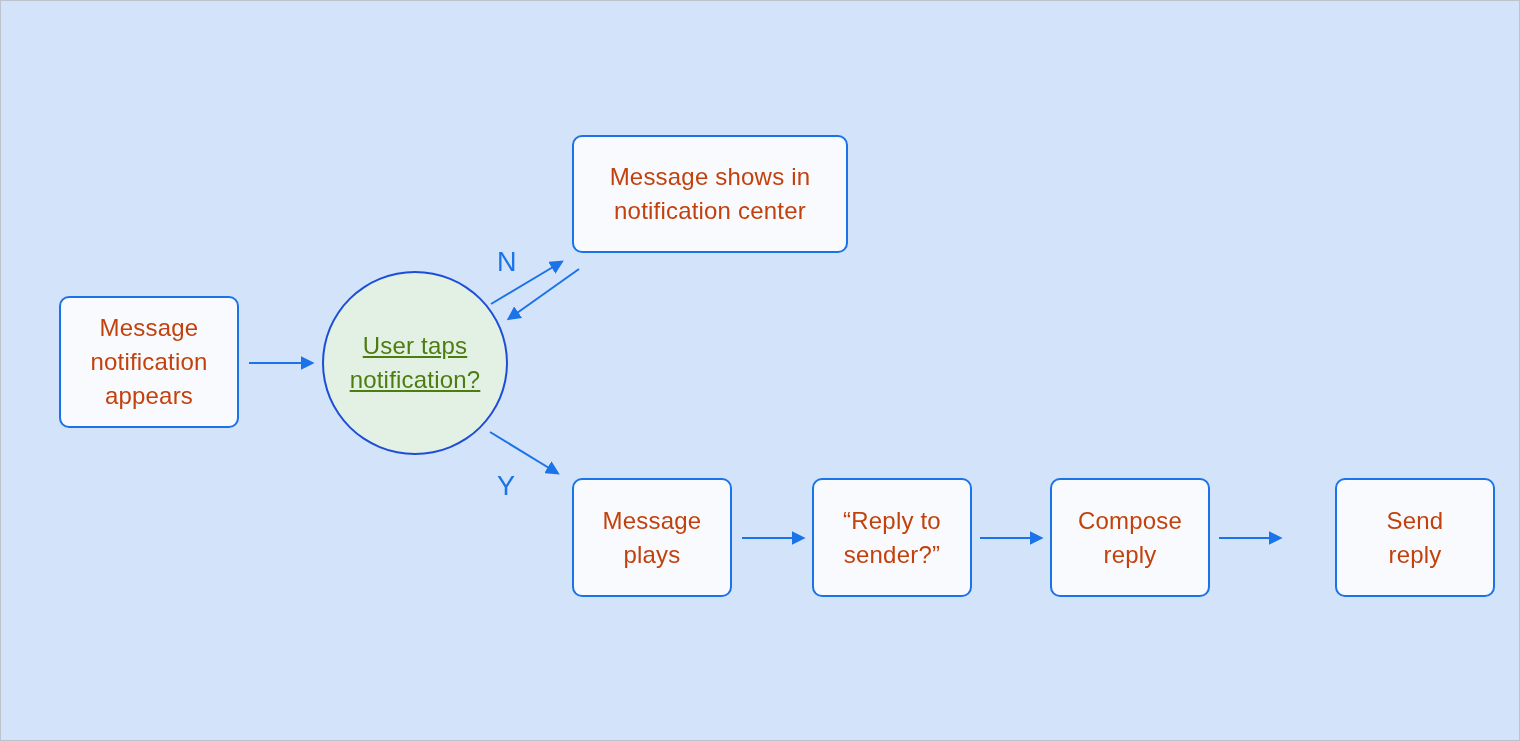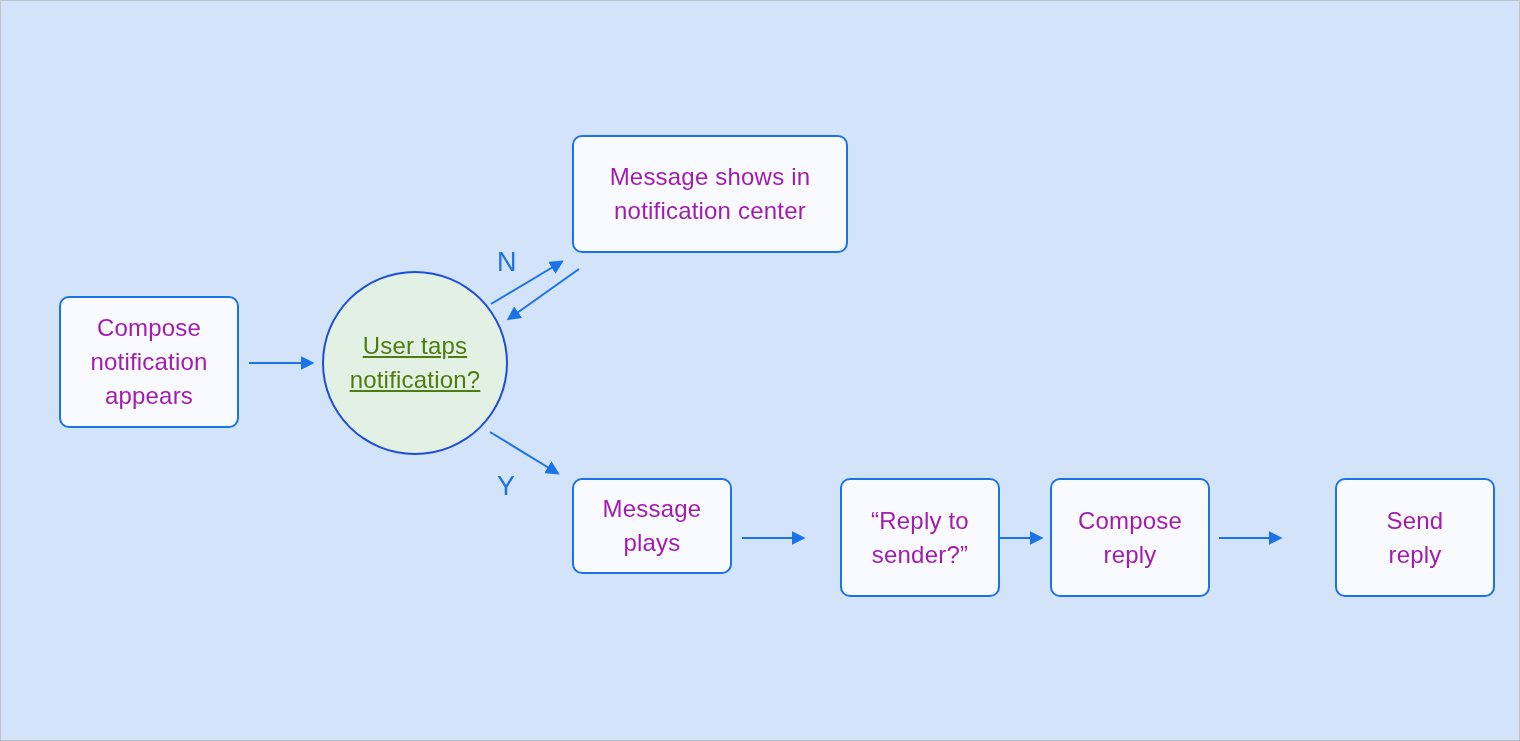--- a/index.html
+++ b/index.html
@@ -33,36 +33,36 @@
     text-align: center;
     box-sizing: border-box;
     font-size: 24px;
     line-height: 34px;
     letter-spacing: 0.2px;
   }
   .node.box {
     background: #f8fafd;
     border: 2px solid #1a73e8;
     border-radius: 10px;
-    color: #a21caf;
+    color: #c2410c;
   }
   .node.circle {
     background: #e3f1e5;
     border: 2px solid #1d4ed8;
     border-radius: 50%;
     color: #4d7c0f;
     text-decoration: underline;
   }
   .node .lbl { display: inline-block; }
 
   .node-start        { left: 58px;  top: 295px; width: 180px; height: 132px; }
   .node-decision     { left: 321px; top: 270px; width: 186px; height: 184px; }
   .node-no-outcome   { left: 571px; top: 134px; width: 276px; height: 118px; }
-  .node-plays        { left: 571px; top: 477px; width: 160px; height: 96px; }
-  .node-reply        { left: 811px; top: 477px; width: 160px; height: 119px; margin-left: 28px; }
+  .node-plays        { left: 571px; top: 477px; width: 160px; height: 119px; }
+  .node-reply        { left: 811px; top: 477px; width: 160px; height: 119px; }
   .node-compose      { left: 1049px; top: 477px; width: 160px; height: 119px; text-align: center; }
   .node-send         { left: 1290px; top: 477px; width: 160px; height: 119px; margin-left: 44px; }
 
   .w150 { width: 150px; }
   .w240 { width: 240px; }
   .w160 { width: 160px; }
   .w120 { width: 120px; }
   .w110 { width: 112px; }
   .w80  { width: 84px;  }
 
@@ -90,21 +90,21 @@
     <line x1="248" y1="362" x2="301" y2="362" stroke="#1a73e8" stroke-width="2" marker-end="url(#arrowhead)"></line>
     <line x1="490" y1="303" x2="552" y2="266" stroke="#1a73e8" stroke-width="2" marker-end="url(#arrowhead)"></line>
     <line x1="578" y1="268" x2="516" y2="312" stroke="#1a73e8" stroke-width="2" marker-end="url(#arrowhead)"></line>
     <line x1="489" y1="431" x2="548" y2="467" stroke="#1a73e8" stroke-width="2" marker-end="url(#arrowhead)"></line>
     <line x1="741" y1="537" x2="792" y2="537" stroke="#1a73e8" stroke-width="2" marker-end="url(#arrowhead)"></line>
     <line x1="979" y1="537" x2="1030" y2="537" stroke="#1a73e8" stroke-width="2" marker-end="url(#arrowhead)"></line>
     <line x1="1218" y1="537" x2="1269" y2="537" stroke="#1a73e8" stroke-width="2" marker-end="url(#arrowhead)"></line>
   </svg>
 
   <div class="node box node-start">
-    <span class="lbl w150">Compose notification appears</span>
+    <span class="lbl w150">Message notification appears</span>
   </div>
 
   <div class="node circle node-decision">
     <span class="lbl w160">User taps notification?</span>
   </div>
 
   <div class="node box node-no-outcome">
     <span class="lbl w240">Message shows in notification center</span>
   </div>
 

